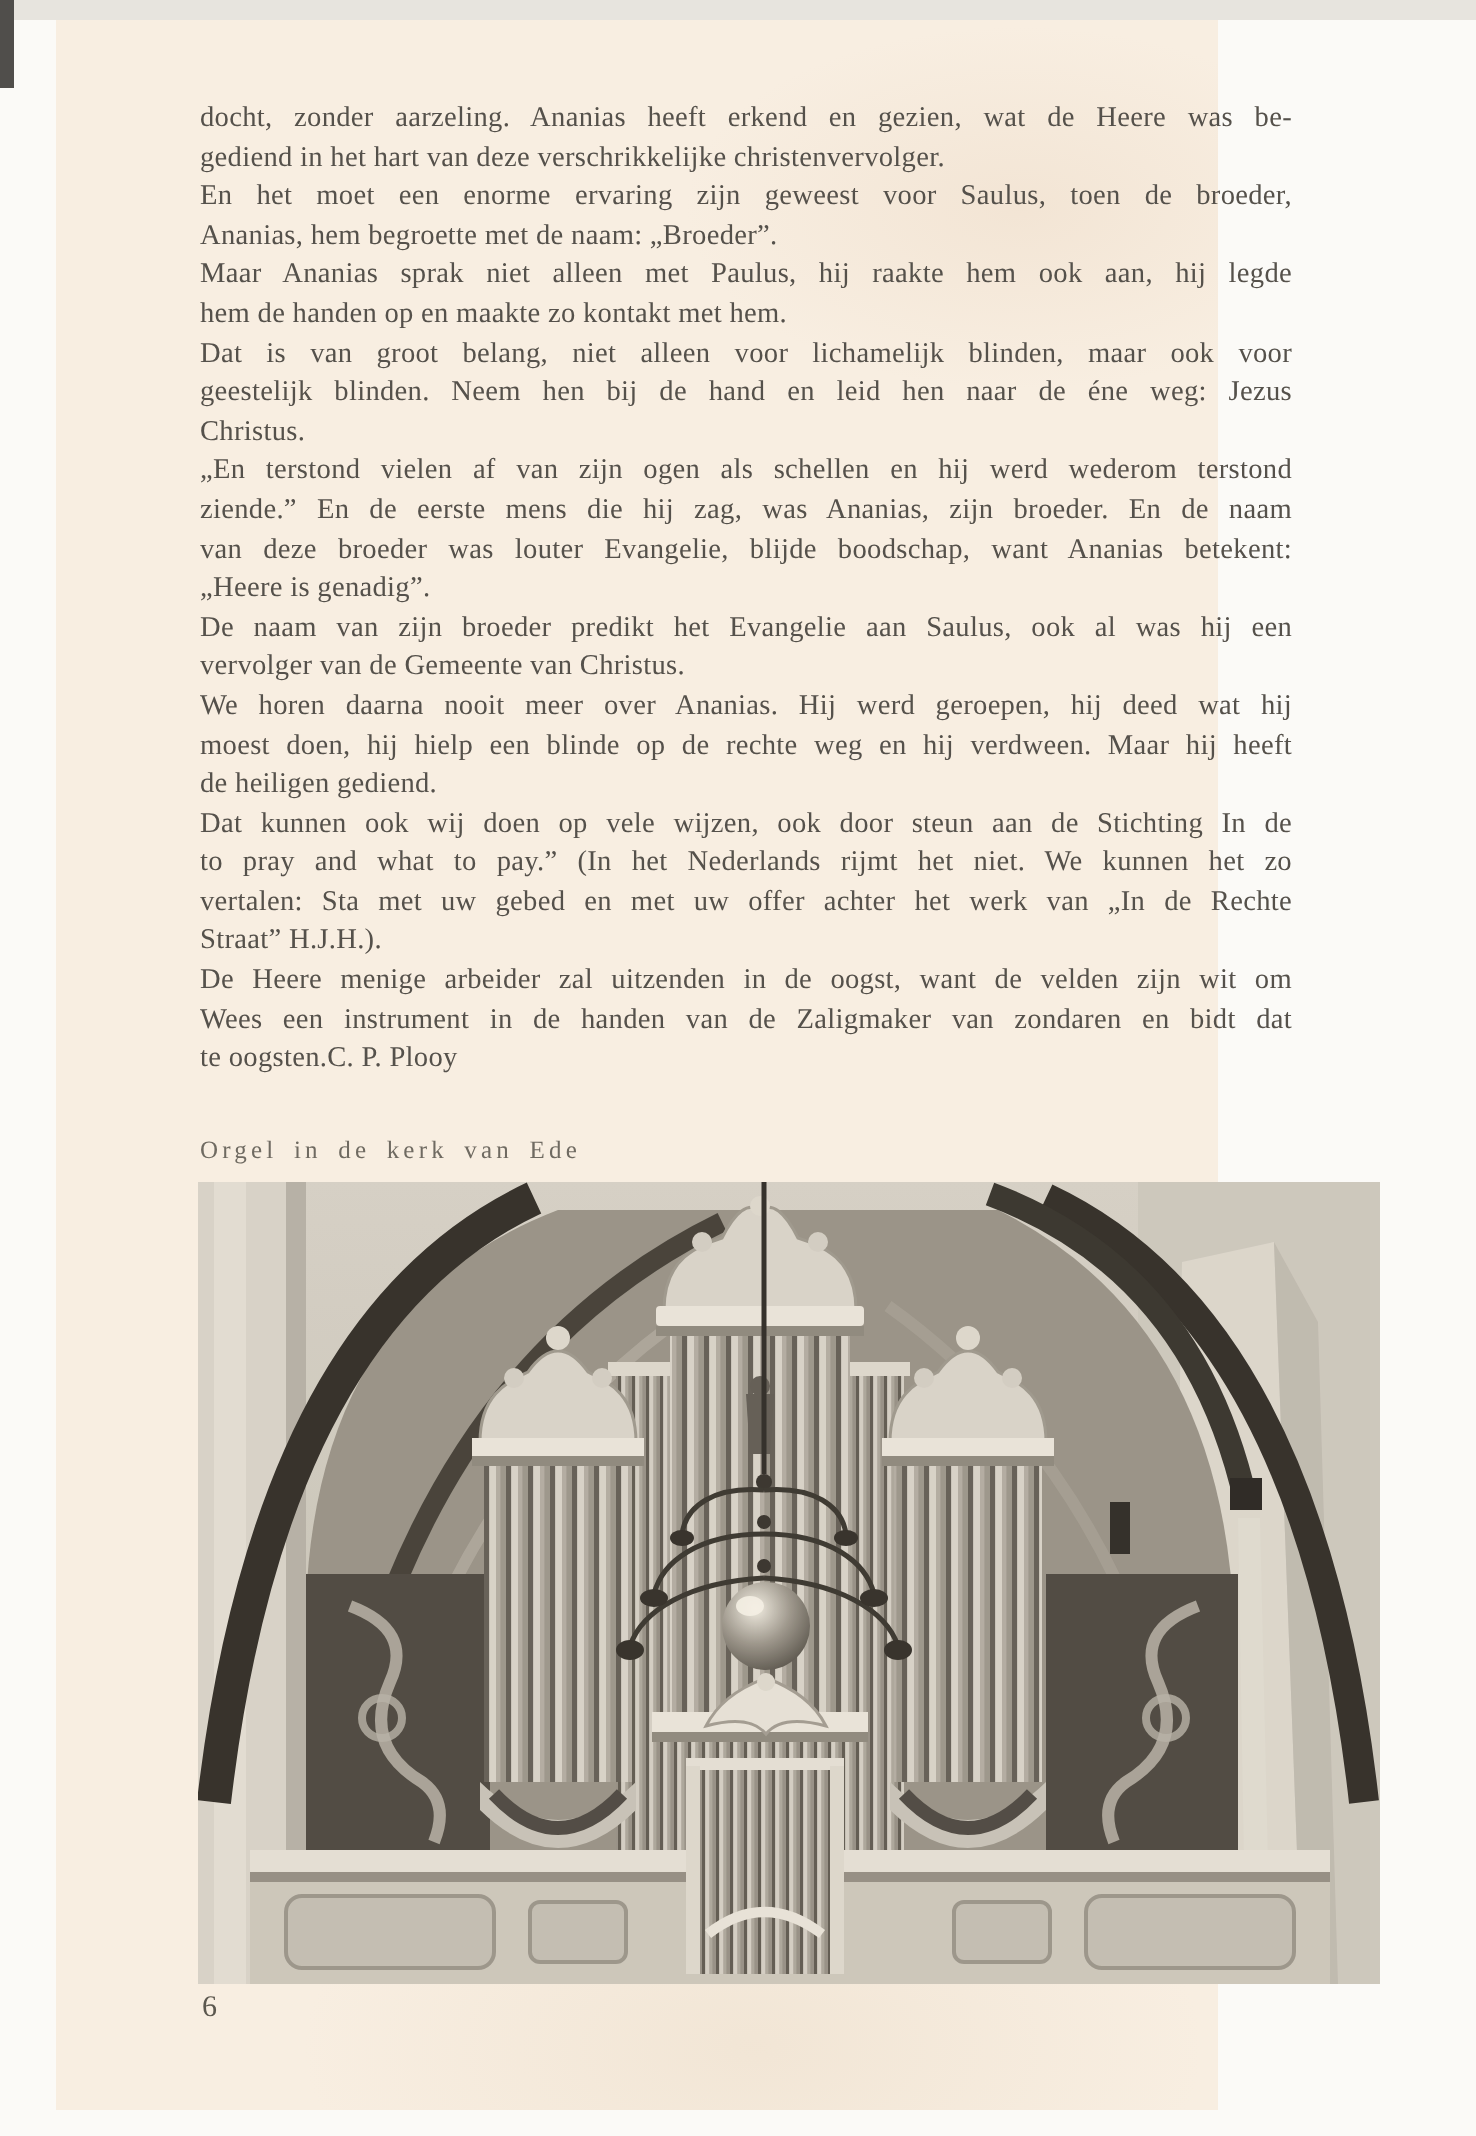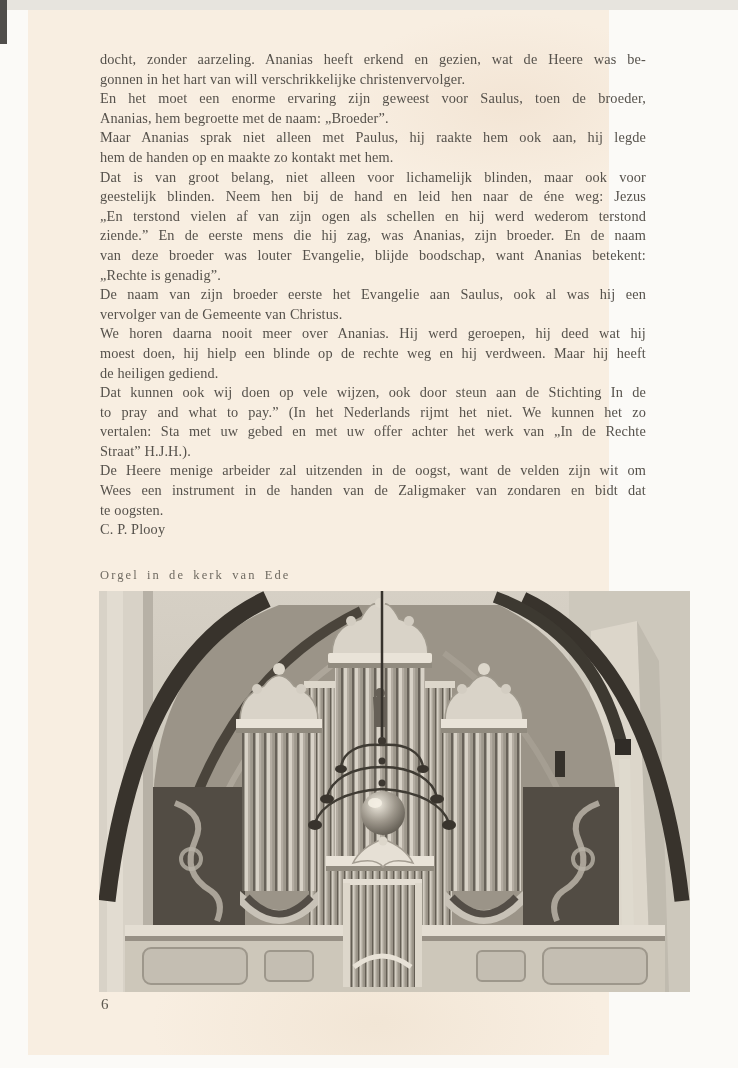--- a/index.html
+++ b/index.html
@@ -27,21 +27,21 @@
   }
   .textwrap {
     position: absolute; left: 72px; top: 40px; width: 546px;
     color: #55514b;
     font-size: 14.3px;
     line-height: 19.6px;
     letter-spacing: 0.15px;
   }
   .line { text-align: justify; text-align-last: justify; }
   .line.plast { text-align-last: left; }
-  .sigrow { display: flex; justify-content: flex-start; flex-direction: column; }
+  .sigrow { display: flex; justify-content: flex-start; }
   .caption {
     position: absolute; left: 72px; top: 558px;
     font-size: 12.5px; letter-spacing: 2.1px; word-spacing: 3px;
     color: #6f6a61;
     text-align: right;
   }
   .photo {
     position: absolute; left: 71px; top: 581px; width: 591px; height: 401px;
     background: #c7c2b8;
   }
@@ -56,32 +56,33 @@
 
 <div class="stage">
   <div class="top-strip"></div>
   <div class="corner-mark"></div>
 
   <div class="page">
 
     <div class="textwrap">
       <div id="textblock">
           <div class="line">docht, zonder aarzeling. Ananias heeft erkend en gezien, wat de Heere was be-</div>
-          <div class="line plast">gonnen in het hart van will verschrikkelijke christenvervolger.</div>
+          <div class="line plast">gediend in het hart van deze verschrikkelijke christenvervolger.</div>
           <div class="line">En het moet een enorme ervaring zijn geweest voor Saulus, toen de broeder,</div>
           <div class="line plast">Ananias, hem begroette met de naam: „Broeder”.</div>
           <div class="line">Maar Ananias sprak niet alleen met Paulus, hij raakte hem ook aan, hij legde</div>
           <div class="line plast">hem de handen op en maakte zo kontakt met hem.</div>
           <div class="line">Dat is van groot belang, niet alleen voor lichamelijk blinden, maar ook voor</div>
           <div class="line">geestelijk blinden. Neem hen bij de hand en leid hen naar de éne weg: Jezus</div>
+          <div class="line plast">Christus.</div>
           <div class="line">„En terstond vielen af van zijn ogen als schellen en hij werd wederom terstond</div>
           <div class="line">ziende.” En de eerste mens die hij zag, was Ananias, zijn broeder. En de naam</div>
           <div class="line">van deze broeder was louter Evangelie, blijde boodschap, want Ananias betekent:</div>
-          <div class="line plast">„Rechte is genadig”.</div>
-          <div class="line">De naam van zijn broeder eerste het Evangelie aan Saulus, ook al was hij een</div>
+          <div class="line plast">„Heere is genadig”.</div>
+          <div class="line">De naam van zijn broeder predikt het Evangelie aan Saulus, ook al was hij een</div>
           <div class="line plast">vervolger van de Gemeente van Christus.</div>
           <div class="line">We horen daarna nooit meer over Ananias. Hij werd geroepen, hij deed wat hij</div>
           <div class="line">moest doen, hij hielp een blinde op de rechte weg en hij verdween. Maar hij heeft</div>
           <div class="line plast">de heiligen gediend.</div>
           <div class="line">Dat kunnen ook wij doen op vele wijzen, ook door steun aan de Stichting In de</div>
           <div class="line">to pray and what to pay.” (In het Nederlands rijmt het niet. We kunnen het zo</div>
           <div class="line">vertalen: Sta met uw gebed en met uw offer achter het werk van „In de Rechte</div>
           <div class="line plast">Straat” H.J.H.).</div>
           <div class="line">De Heere menige arbeider zal uitzenden in de oogst, want de velden zijn wit om</div>
           <div class="line">Wees een instrument in de handen van de Zaligmaker van zondaren en bidt dat</div>

